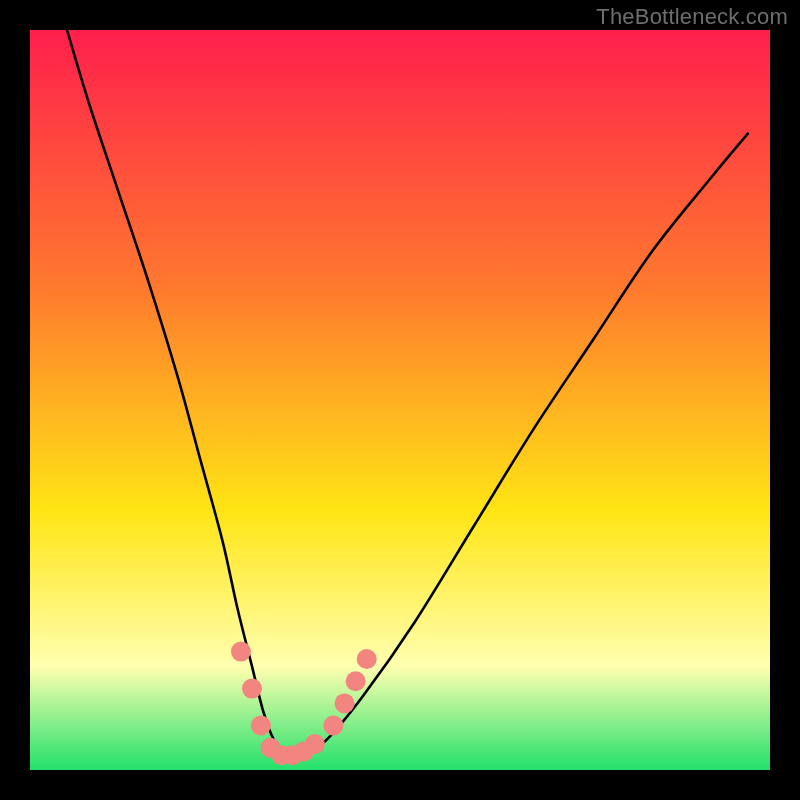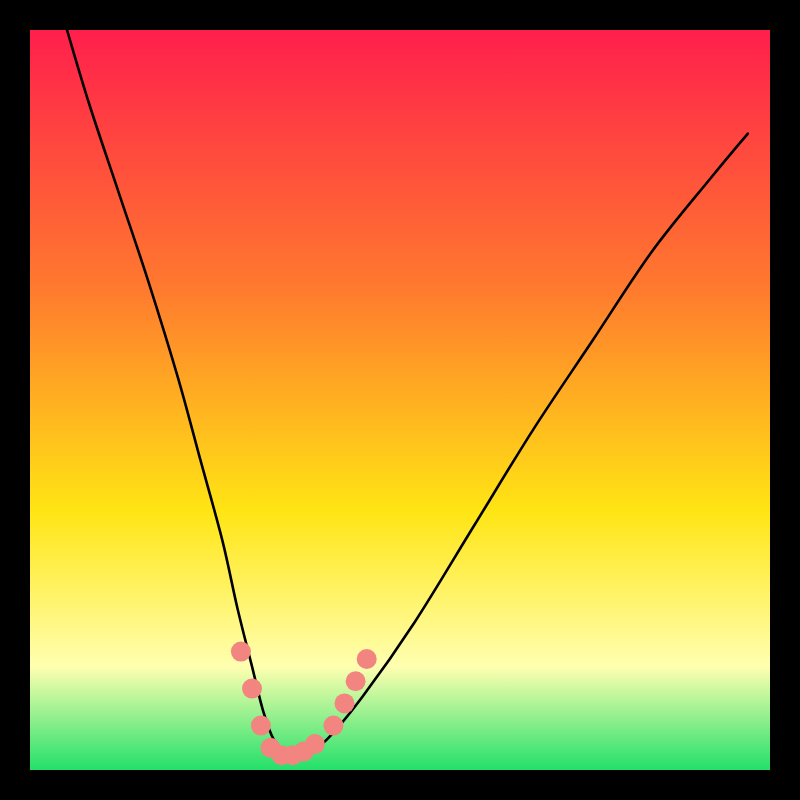--- a/index.html
+++ b/index.html
@@ -26,20 +26,21 @@
     z-index: 5;
   }
   svg {
     display: block;
   }
 </style>
 </head>
 <body>
 
 <div class="container">
+  <div class="watermark">TheBottleneck.com</div>
   <svg id="chart-svg" width="800" height="800">
     <defs>
       <linearGradient id="bg-grad" x1="0" y1="0" x2="0" y2="1">
         <stop id="g0" offset="0%" stop-color="#ff1f4c"></stop>
         <stop id="g1" offset="35%" stop-color="#ff7a2e"></stop>
         <stop id="g2" offset="65%" stop-color="#ffe514"></stop>
         <stop id="g3" offset="86%" stop-color="#ffffb0"></stop>
         <stop id="g4" offset="100%" stop-color="#22e06a"></stop>
       </linearGradient>
     </defs>

